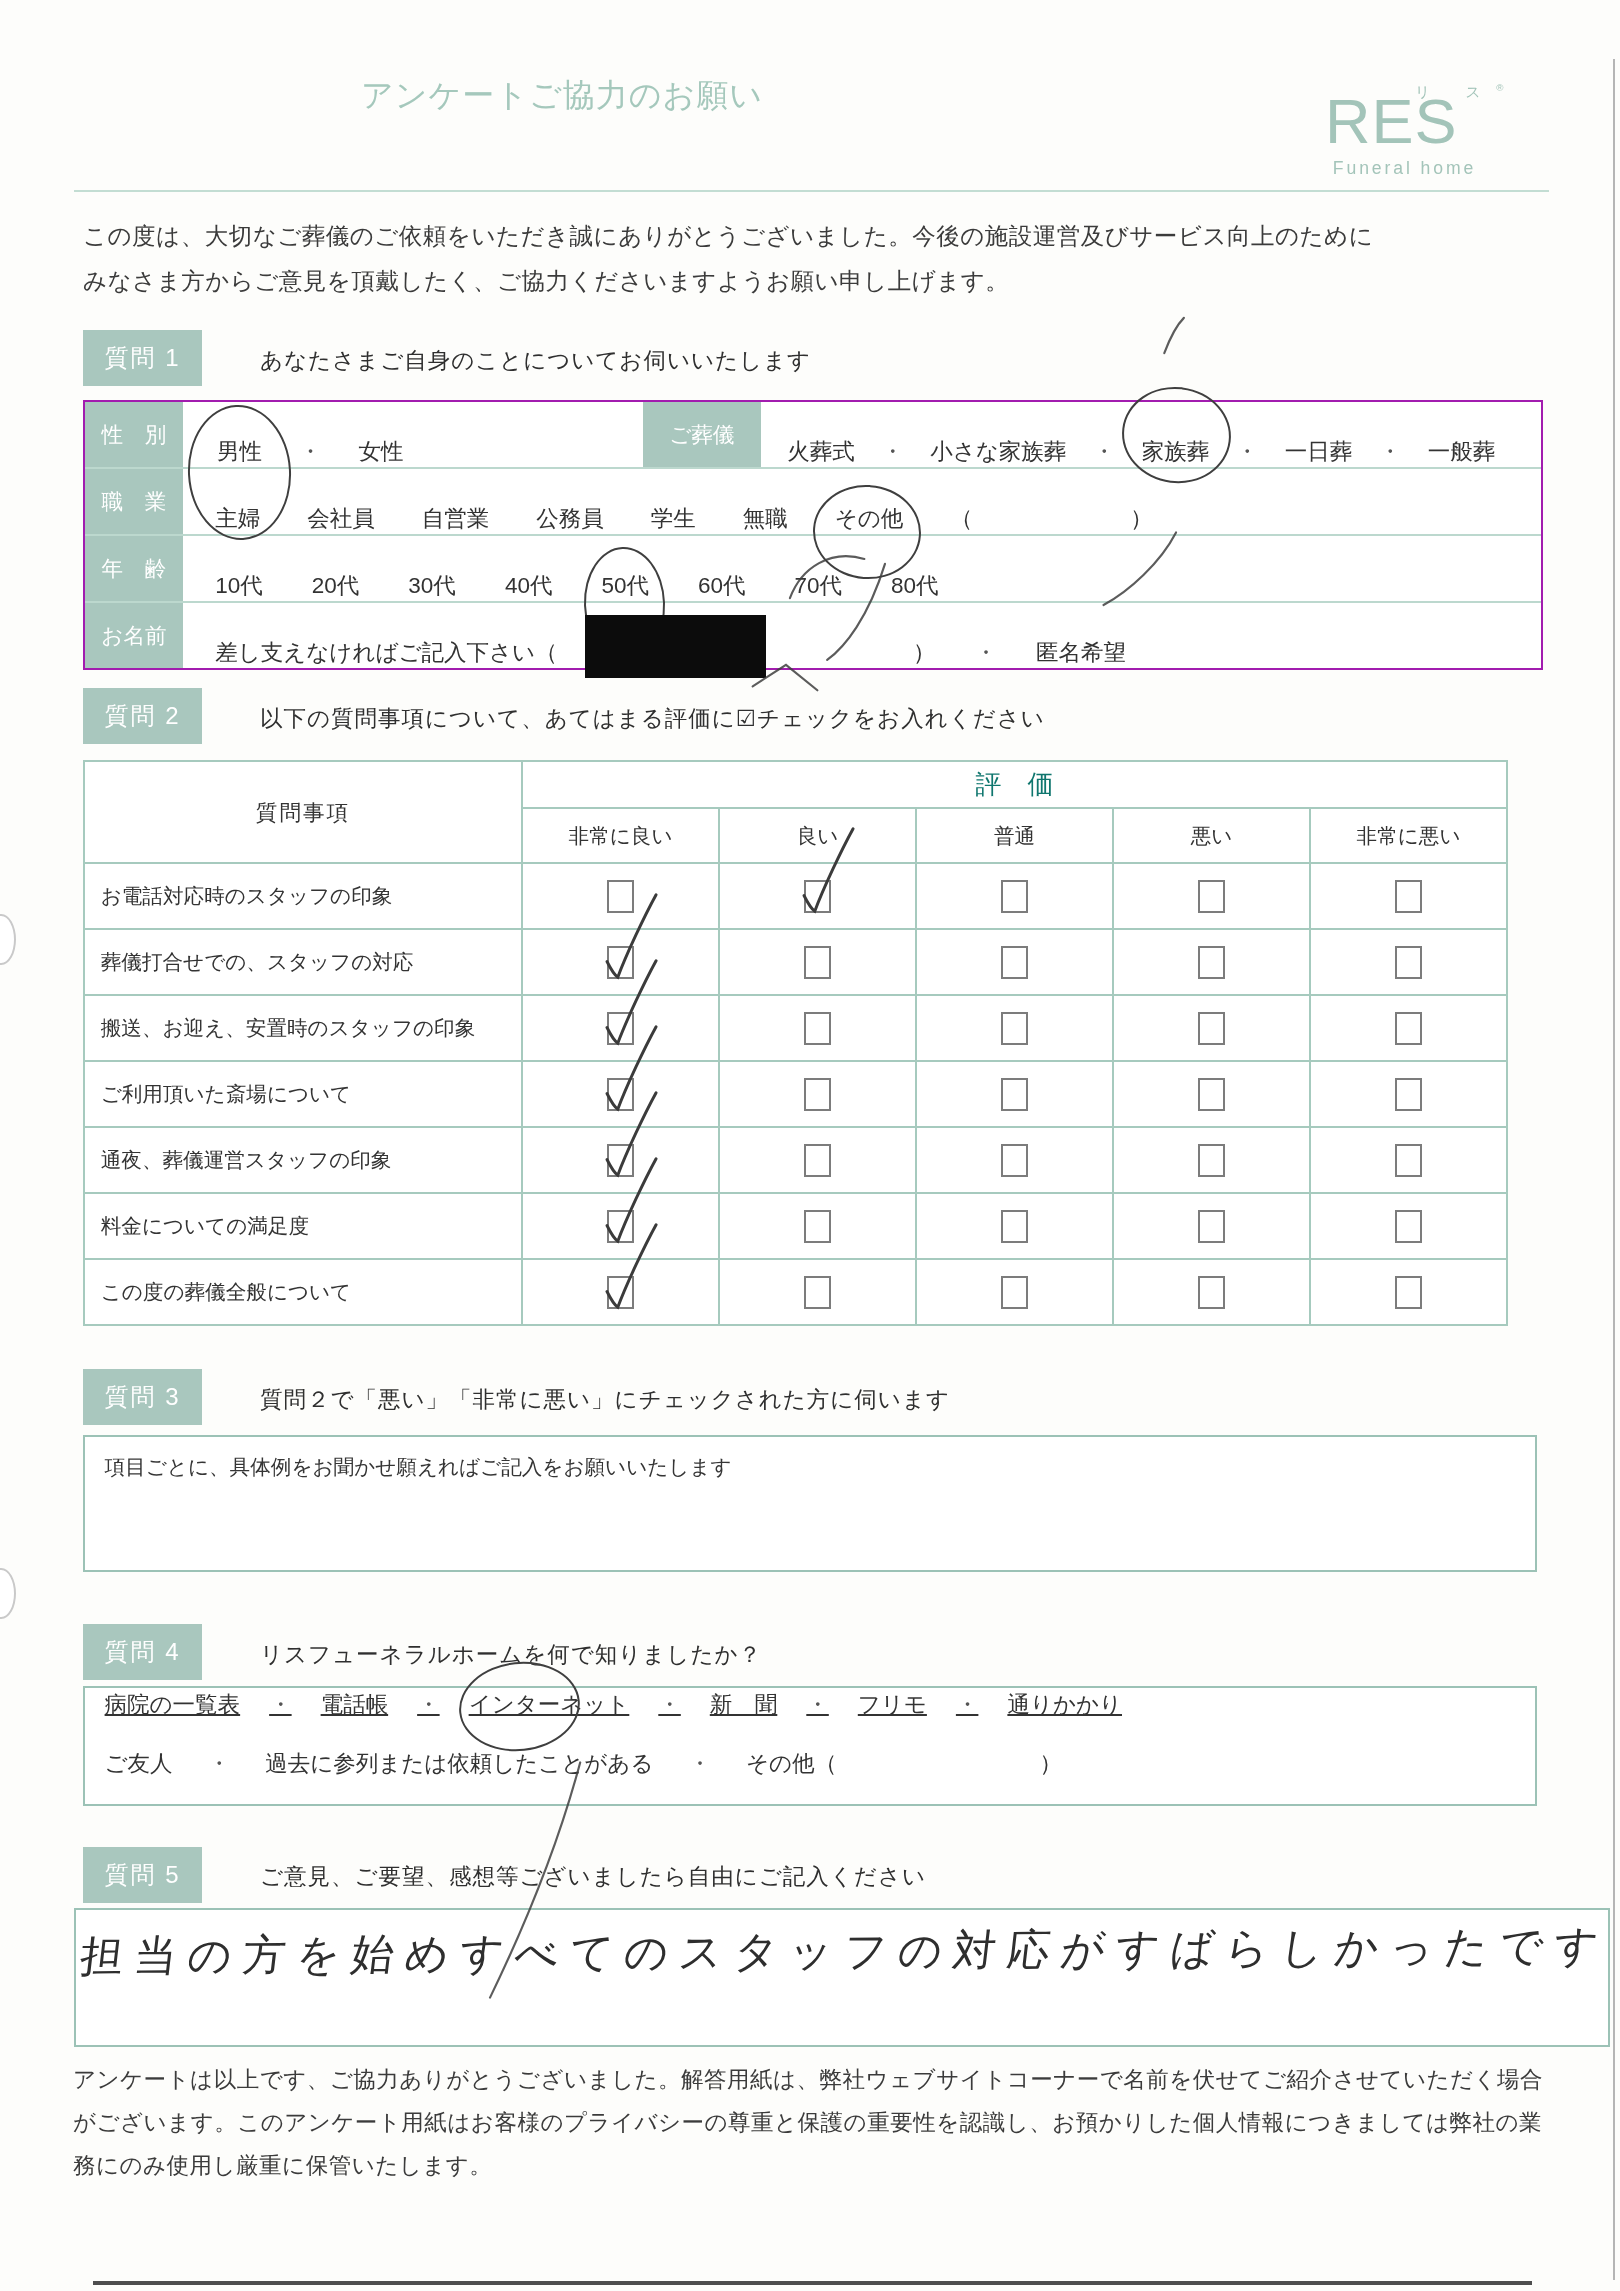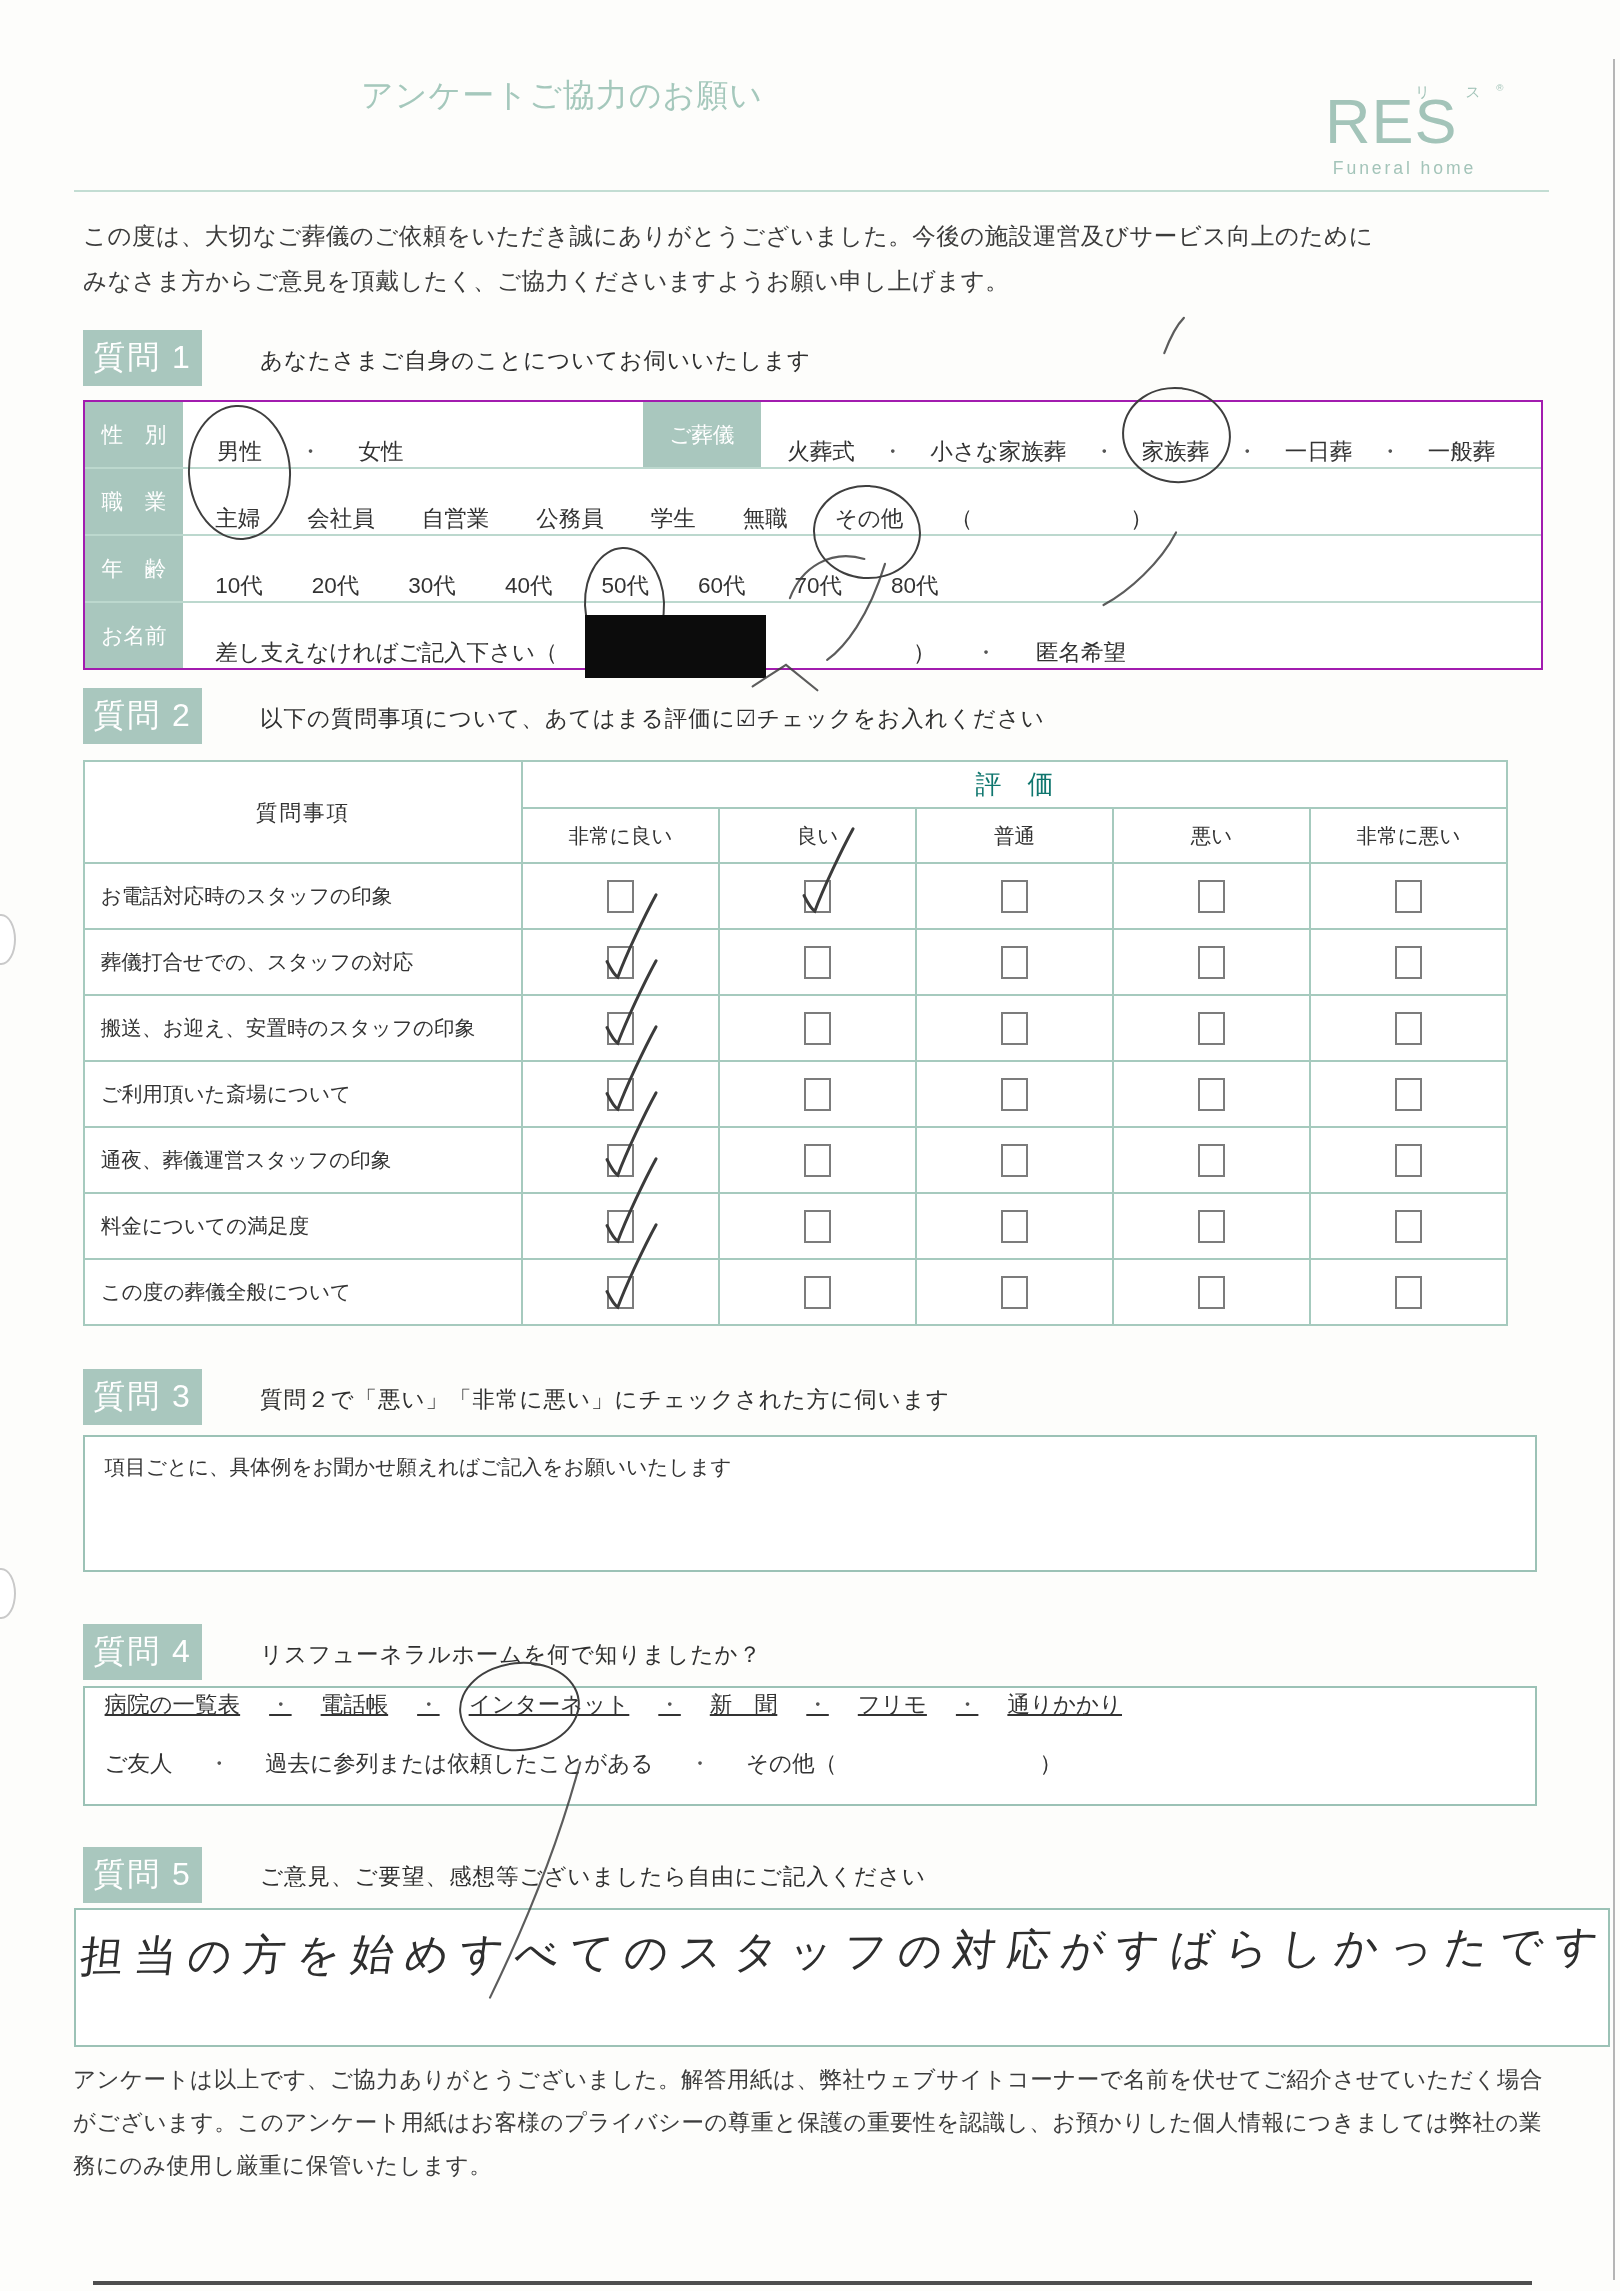--- a/index.html
+++ b/index.html
@@ -14,21 +14,21 @@
   .logo-text{position:absolute;left:0;top:9.8px;font-family:Liberation Sans, sans-serif;
              font-size:63px;line-height:1;letter-spacing:1px;}
   .logo-sub{position:absolute;left:7.8px;top:78px;font-size:17.6px;letter-spacing:2.9px;}
   .head-rule{position:absolute;left:74px;top:190px;width:1475px;border-top:2px solid #c3ddd3;}
 
   .intro{position:absolute;left:83px;top:214px;width:1460px;font-size:23.5px;line-height:45px;
          white-space:pre-line;color:#3b3b3b;letter-spacing:0.5px;}
 
   
   .badge{position:absolute;left:83px;width:119px;height:56px;background:#a9c7be;color:#fff;
-         font-size:32px;display:flex;align-items:center;justify-content:center;letter-spacing:2px;}
+         font-size:24px;display:flex;align-items:center;justify-content:center;letter-spacing:2px;}
   .q-label{position:absolute;left:260px;font-size:22.5px;color:#2f2f2f;letter-spacing:1px;}
 
   
   .t1{position:absolute;left:83px;top:400px;width:1456px;border:2px solid #a21caf;background:#fff;}
   .t1-row{display:flex;height:65px;border-bottom:2px solid #bcd8ce;background:#fff;}
   .t1-row:last-child{border-bottom:none;}
   .t1-head{flex:0 0 98px;background:#a9c7be;color:#fff;display:flex;align-items:center;
            justify-content:center;font-size:21.6px;margin-right:4.9px;}
   .t1-head.mid{margin-left:4.9px;flex-basis:118px;}
   .t1-cell{display:flex;align-items:flex-end;font-size:22.5px;color:#333;}

